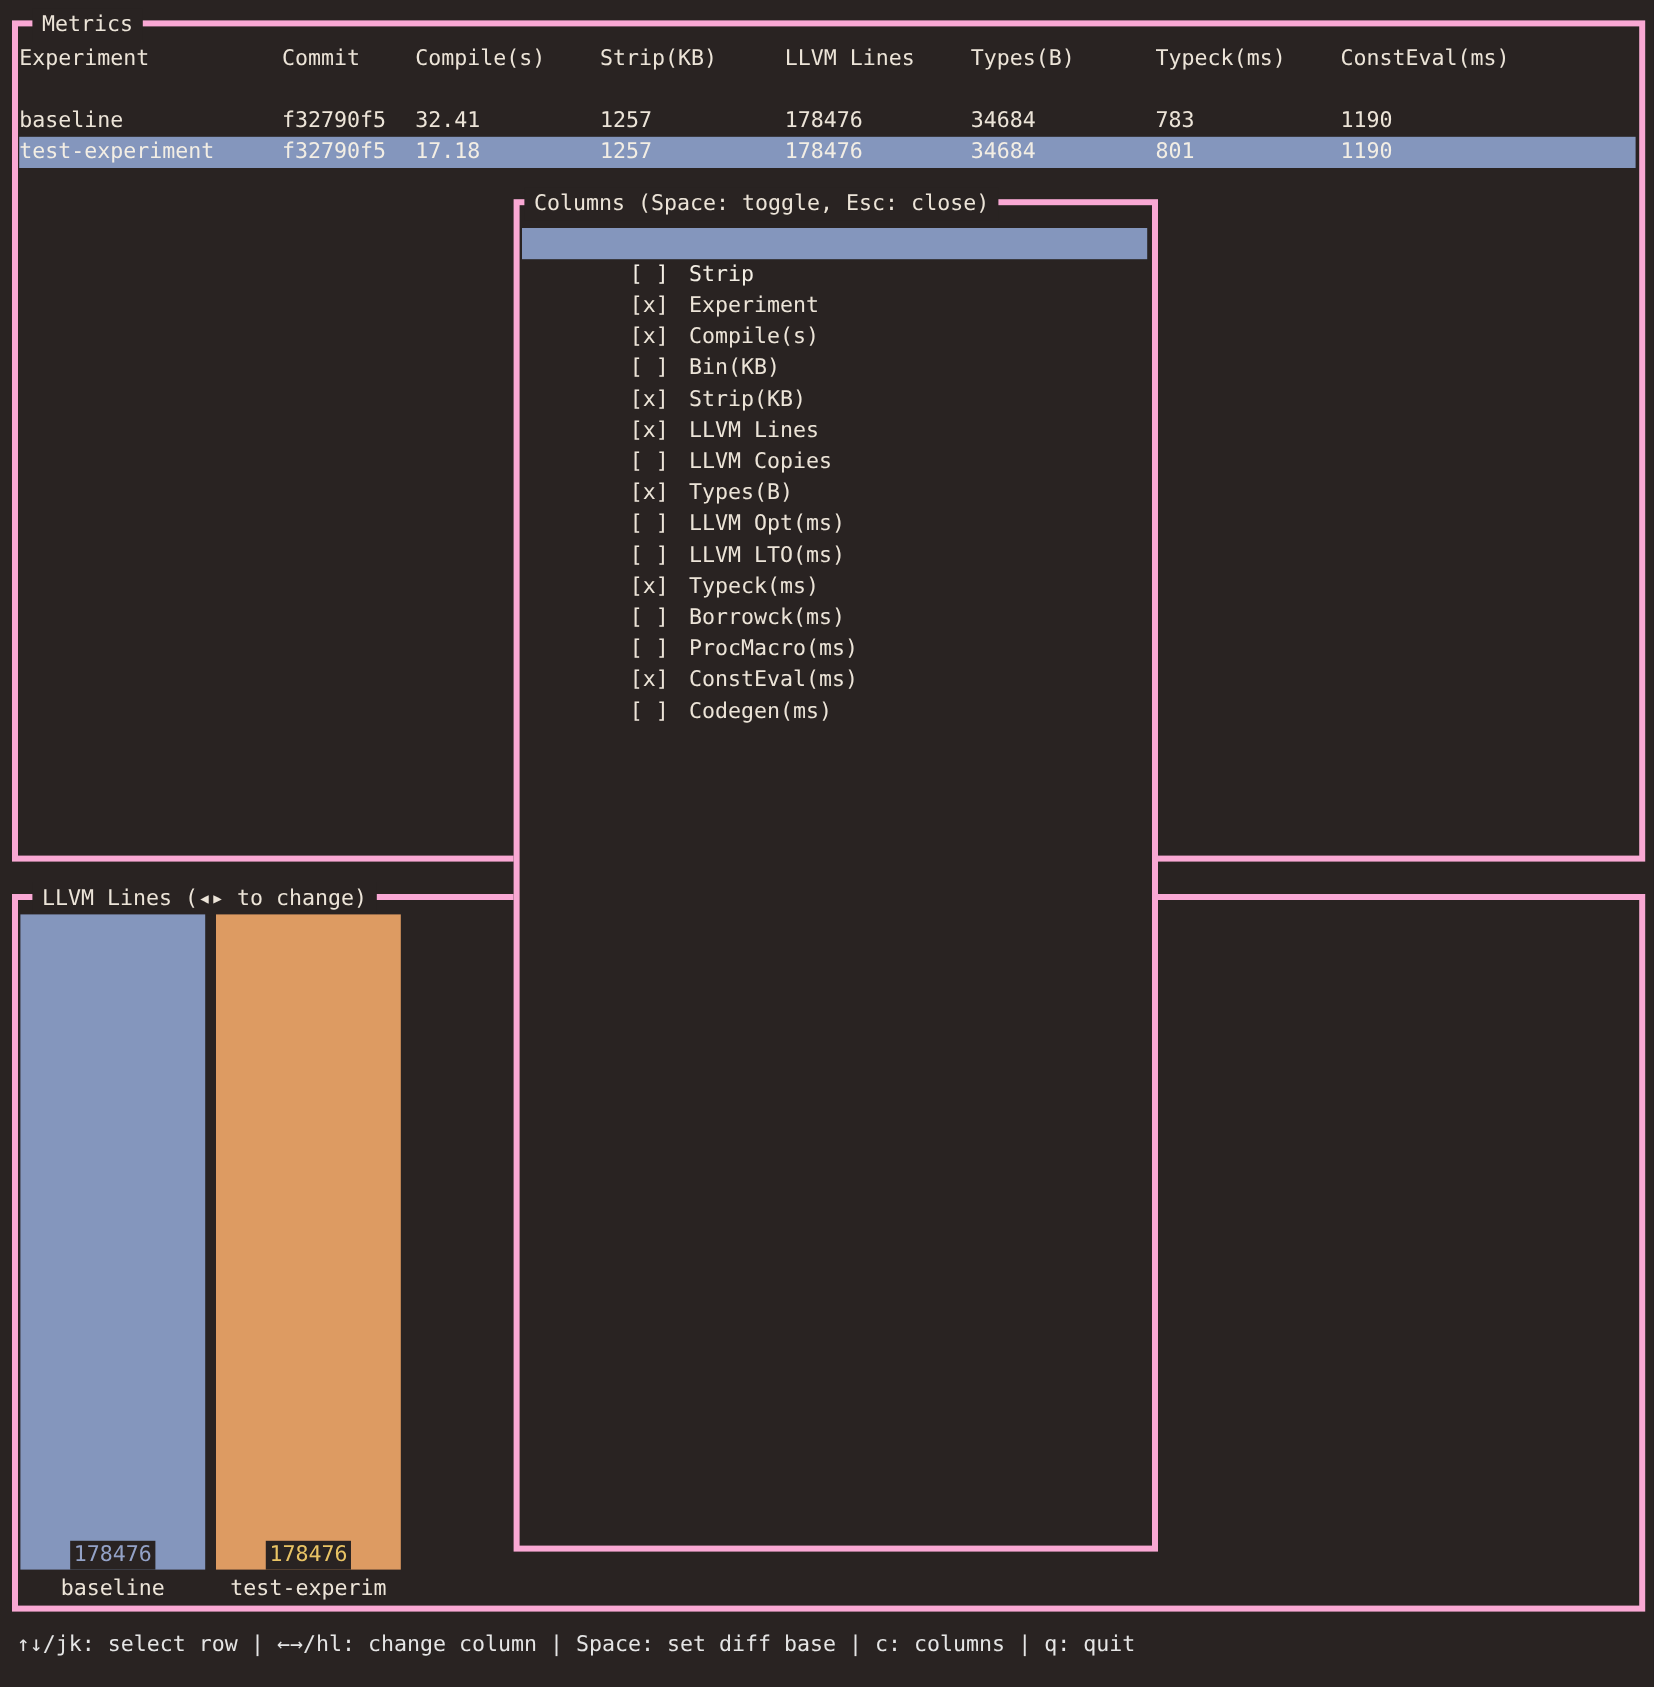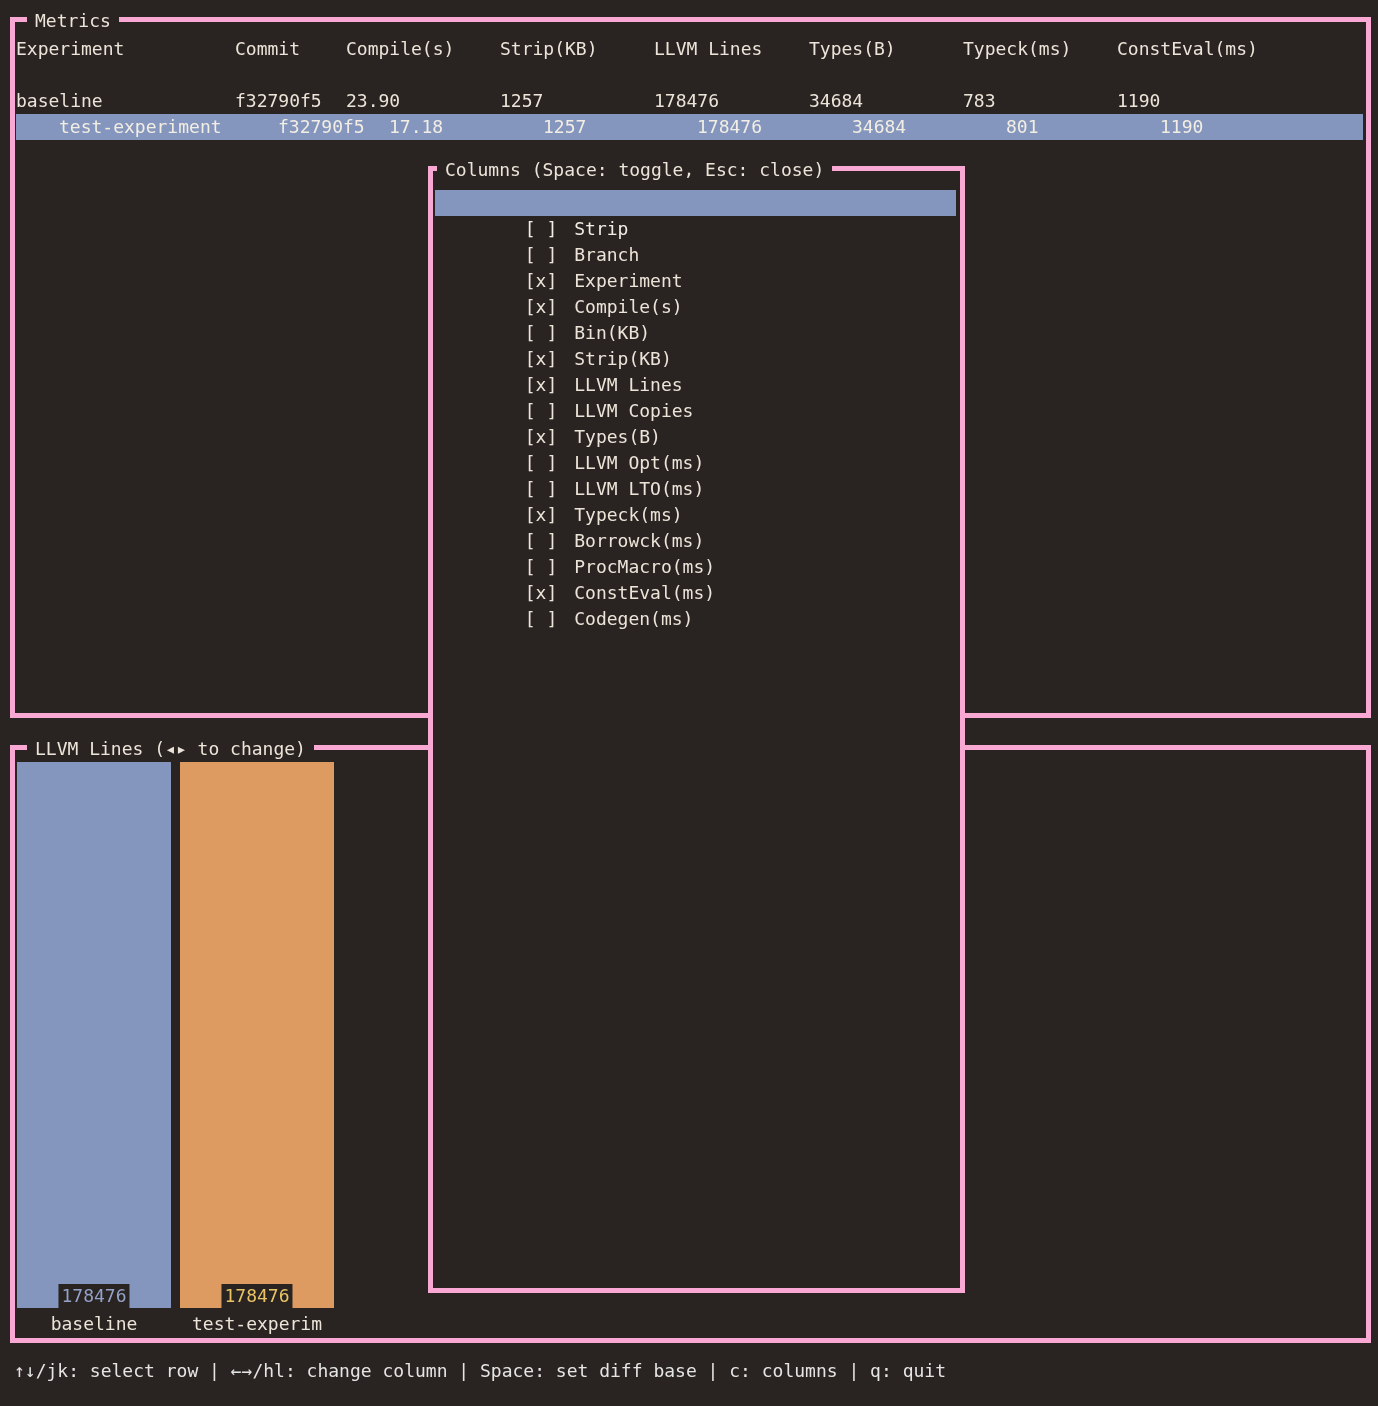--- a/index.html
+++ b/index.html
@@ -33,21 +33,21 @@
   .tbl-row {
     position:absolute; left:1px; right:3px;
     height:26px; line-height:26px;
     display:grid;
     grid-template-columns:219px 111px 154px 154px 155px 154px 154px auto;
     white-space:pre;
   }
   .tbl-header { top:14px; }
   .row-0 { top:66px; }
   .row-1 { top:92px; }
-  .tbl-row.selected { background:#8496bd; color:#f3eee4;padding-left:43px; }
+  .tbl-row.selected { background:#8496bd; color:#f3eee4; }
   
   .popup {
     left:428px; top:166px; width:537px; height:1127px;
     background:#292322; z-index:10;
   }
   .popup .panel-title { left:4px; }
   .popup-list { position:absolute; top:19px; left:2px; right:4px; }
   .popup-item {
     height:26px; line-height:26px;
     padding-left:3px;
@@ -100,21 +100,21 @@
       <span>Strip(KB)</span>
       <span>LLVM Lines</span>
       <span>Types(B)</span>
       <span>Typeck(ms)</span>
       <span>ConstEval(ms)</span>
     </div>
 
     <div class="tbl-row row-0">
       <span>baseline</span>
       <span>f32790f5</span>
-      <span>23.90</span>
+      <span>32.41</span>
       <span>1257</span>
       <span>178476</span>
       <span>34684</span>
       <span>783</span>
       <span>1190</span>
     </div>
 
     <div class="tbl-row row-1 selected">
       <span>test-experiment</span>
       <span>f32790f5</span>
@@ -142,23 +142,20 @@
   </div>
 
   <div class="panel popup">
     <div class="panel-title">Columns (Space: toggle, Esc: close)</div>
     <div class="popup-list">
 
       <div class="popup-item selected">
         <span class="box">[ ]</span><span class="lbl">Strip</span>
       </div>
       <div class="popup-item">
-        <span class="box">[ ]</span><span class="lbl">Branch</span>
-      </div>
-      <div class="popup-item">
         <span class="box">[x]</span><span class="lbl">Experiment</span>
       </div>
       <div class="popup-item">
         <span class="box">[x]</span><span class="lbl">Compile(s)</span>
       </div>
       <div class="popup-item">
         <span class="box">[ ]</span><span class="lbl">Bin(KB)</span>
       </div>
       <div class="popup-item">
         <span class="box">[x]</span><span class="lbl">Strip(KB)</span>

